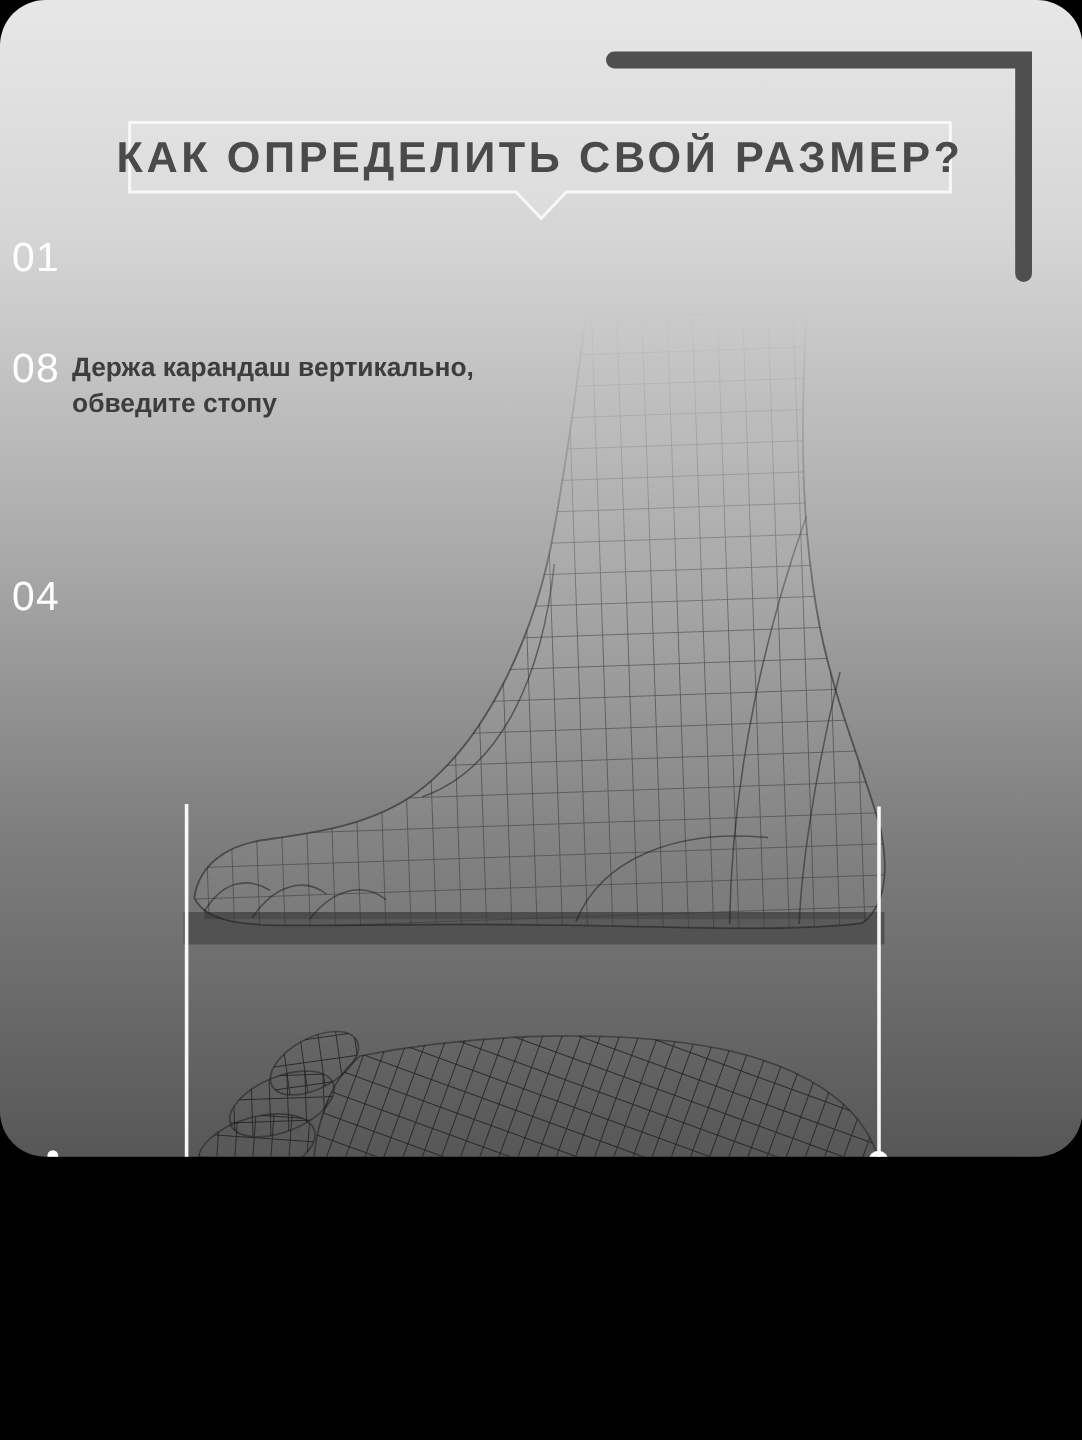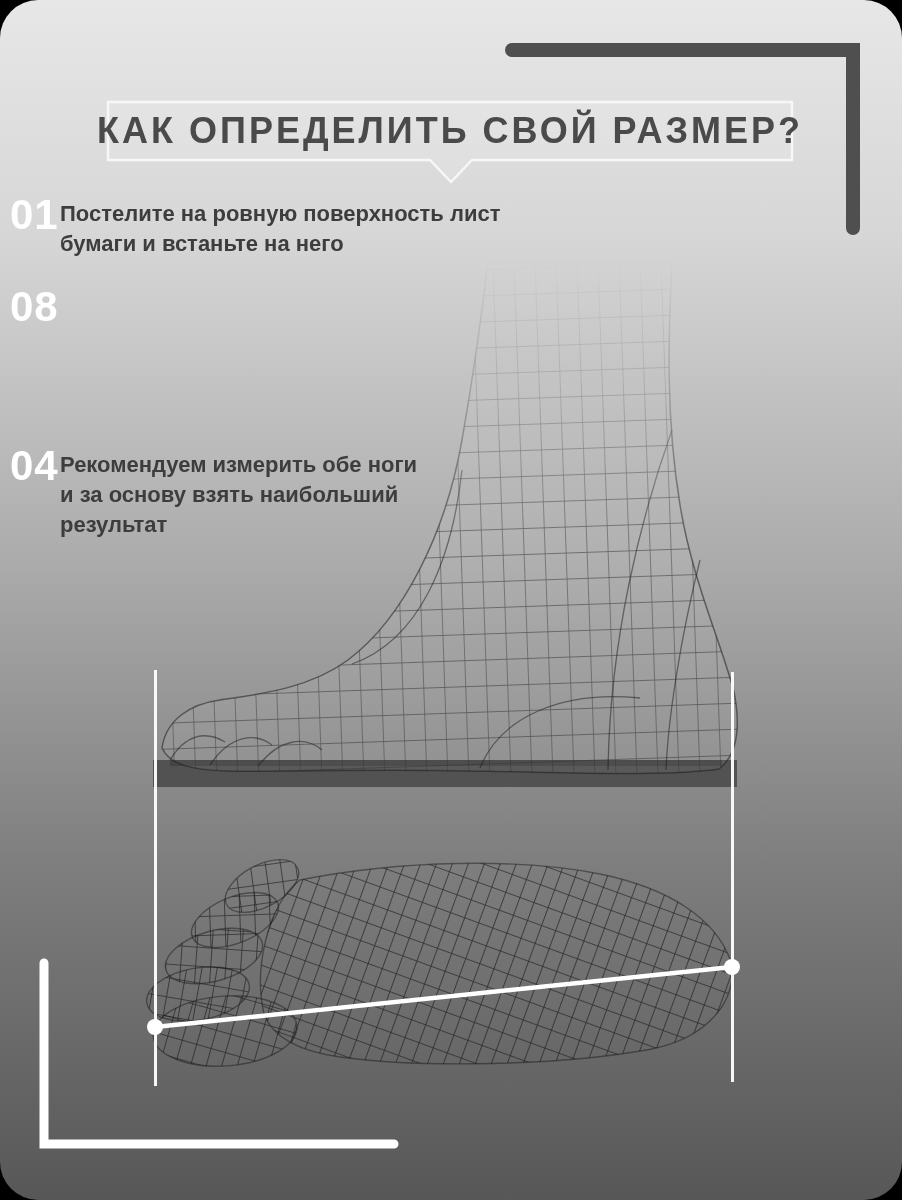--- a/index.html
+++ b/index.html
@@ -1,37 +1,37 @@
 <!DOCTYPE html>
 <html><head>
 <meta charset="utf-8">
 <style>
   html,body{margin:0;padding:0;background:#000;}
   body{width:902px;height:1200px;position:relative;font-family:"Liberation Sans","DejaVu Sans",sans-serif;}
   .canvas{
-    position:absolute;left:0;top:0;width:902px;height:1200px;
+    position:absolute;left:0;top:0;width:902px;height:964px;
     border-radius:38px;overflow:hidden;
     background:linear-gradient(180deg,#e7e7e7 0%,#d6d6d6 20%,#ababab 47%,#7e7e7e 72%,#575757 100%);
   }
   .art{position:absolute;left:0;top:0;width:902px;height:1200px;display:block;}
   .title{
     position:absolute;left:108px;top:102px;width:684px;height:58px;
     display:flex;align-items:center;justify-content:center;
     font-size:36px;font-weight:bold;letter-spacing:3px;color:#4a4a4a;white-space:nowrap;
   }
   .step{position:absolute;left:10px;display:flex;align-items:flex-start;}
   .step .num{
-    font-size:42px;line-height:34px;font-weight:bold;color:#ffffff;
+    font-size:34px;line-height:34px;font-weight:normal;color:#ffffff;
     width:50px;flex:0 0 auto;letter-spacing:1px;
   }
   .step .txt{
     font-size:22px;line-height:30px;font-weight:bold;color:#3d3d3d;
     white-space:pre-line;margin-top:1px;
   }
-  .s1{top:198px}.s2{top:290px}.s3{top:382px}.s4{top:449px}
+  .s1{top:198px}.s2{top:290px}.s3{top:382px}.s4{top:480px}
 </style>
 </head>
 <body>
 
 <div class="canvas">
 
   <svg class="art" viewBox="0 0 902 1200">
     <defs>
       <pattern id="gridSide" width="21" height="26" patternUnits="userSpaceOnUse" patternTransform="rotate(-2)">
         <path d="M0 0 H21 M0 0 V26" stroke="#2b2b2b" stroke-width="1.3" fill="none" opacity="0.7"></path>
@@ -125,26 +125,23 @@
       <line x1="155" y1="1027" x2="732" y2="967" stroke="#ffffff" stroke-width="4.5"></line>
       <circle cx="155" cy="1027" r="8" fill="#ffffff"></circle>
       <circle cx="732" cy="967" r="8" fill="#ffffff"></circle>
     </g>
   </svg>
 
   <div class="title">КАК ОПРЕДЕЛИТЬ СВОЙ РАЗМЕР?</div>
 
   <div class="step s1">
     <span class="num">01</span>
-    <span class="txt">Постелите на ровную поверхность лист
-бумаги и встаньте на него</span>
   </div>
   <div class="step s2">
     <span class="num">08</span>
+    <span class="txt">Держа карандаш вертикально,
+обведите стопу</span>
   </div>
   <div class="step s4">
     <span class="num">04</span>
-    <span class="txt">Рекомендуем измерить обе ноги
-и за основу взять наибольший
-результат</span>
   </div>
 
 </div>
 
 </body></html>

